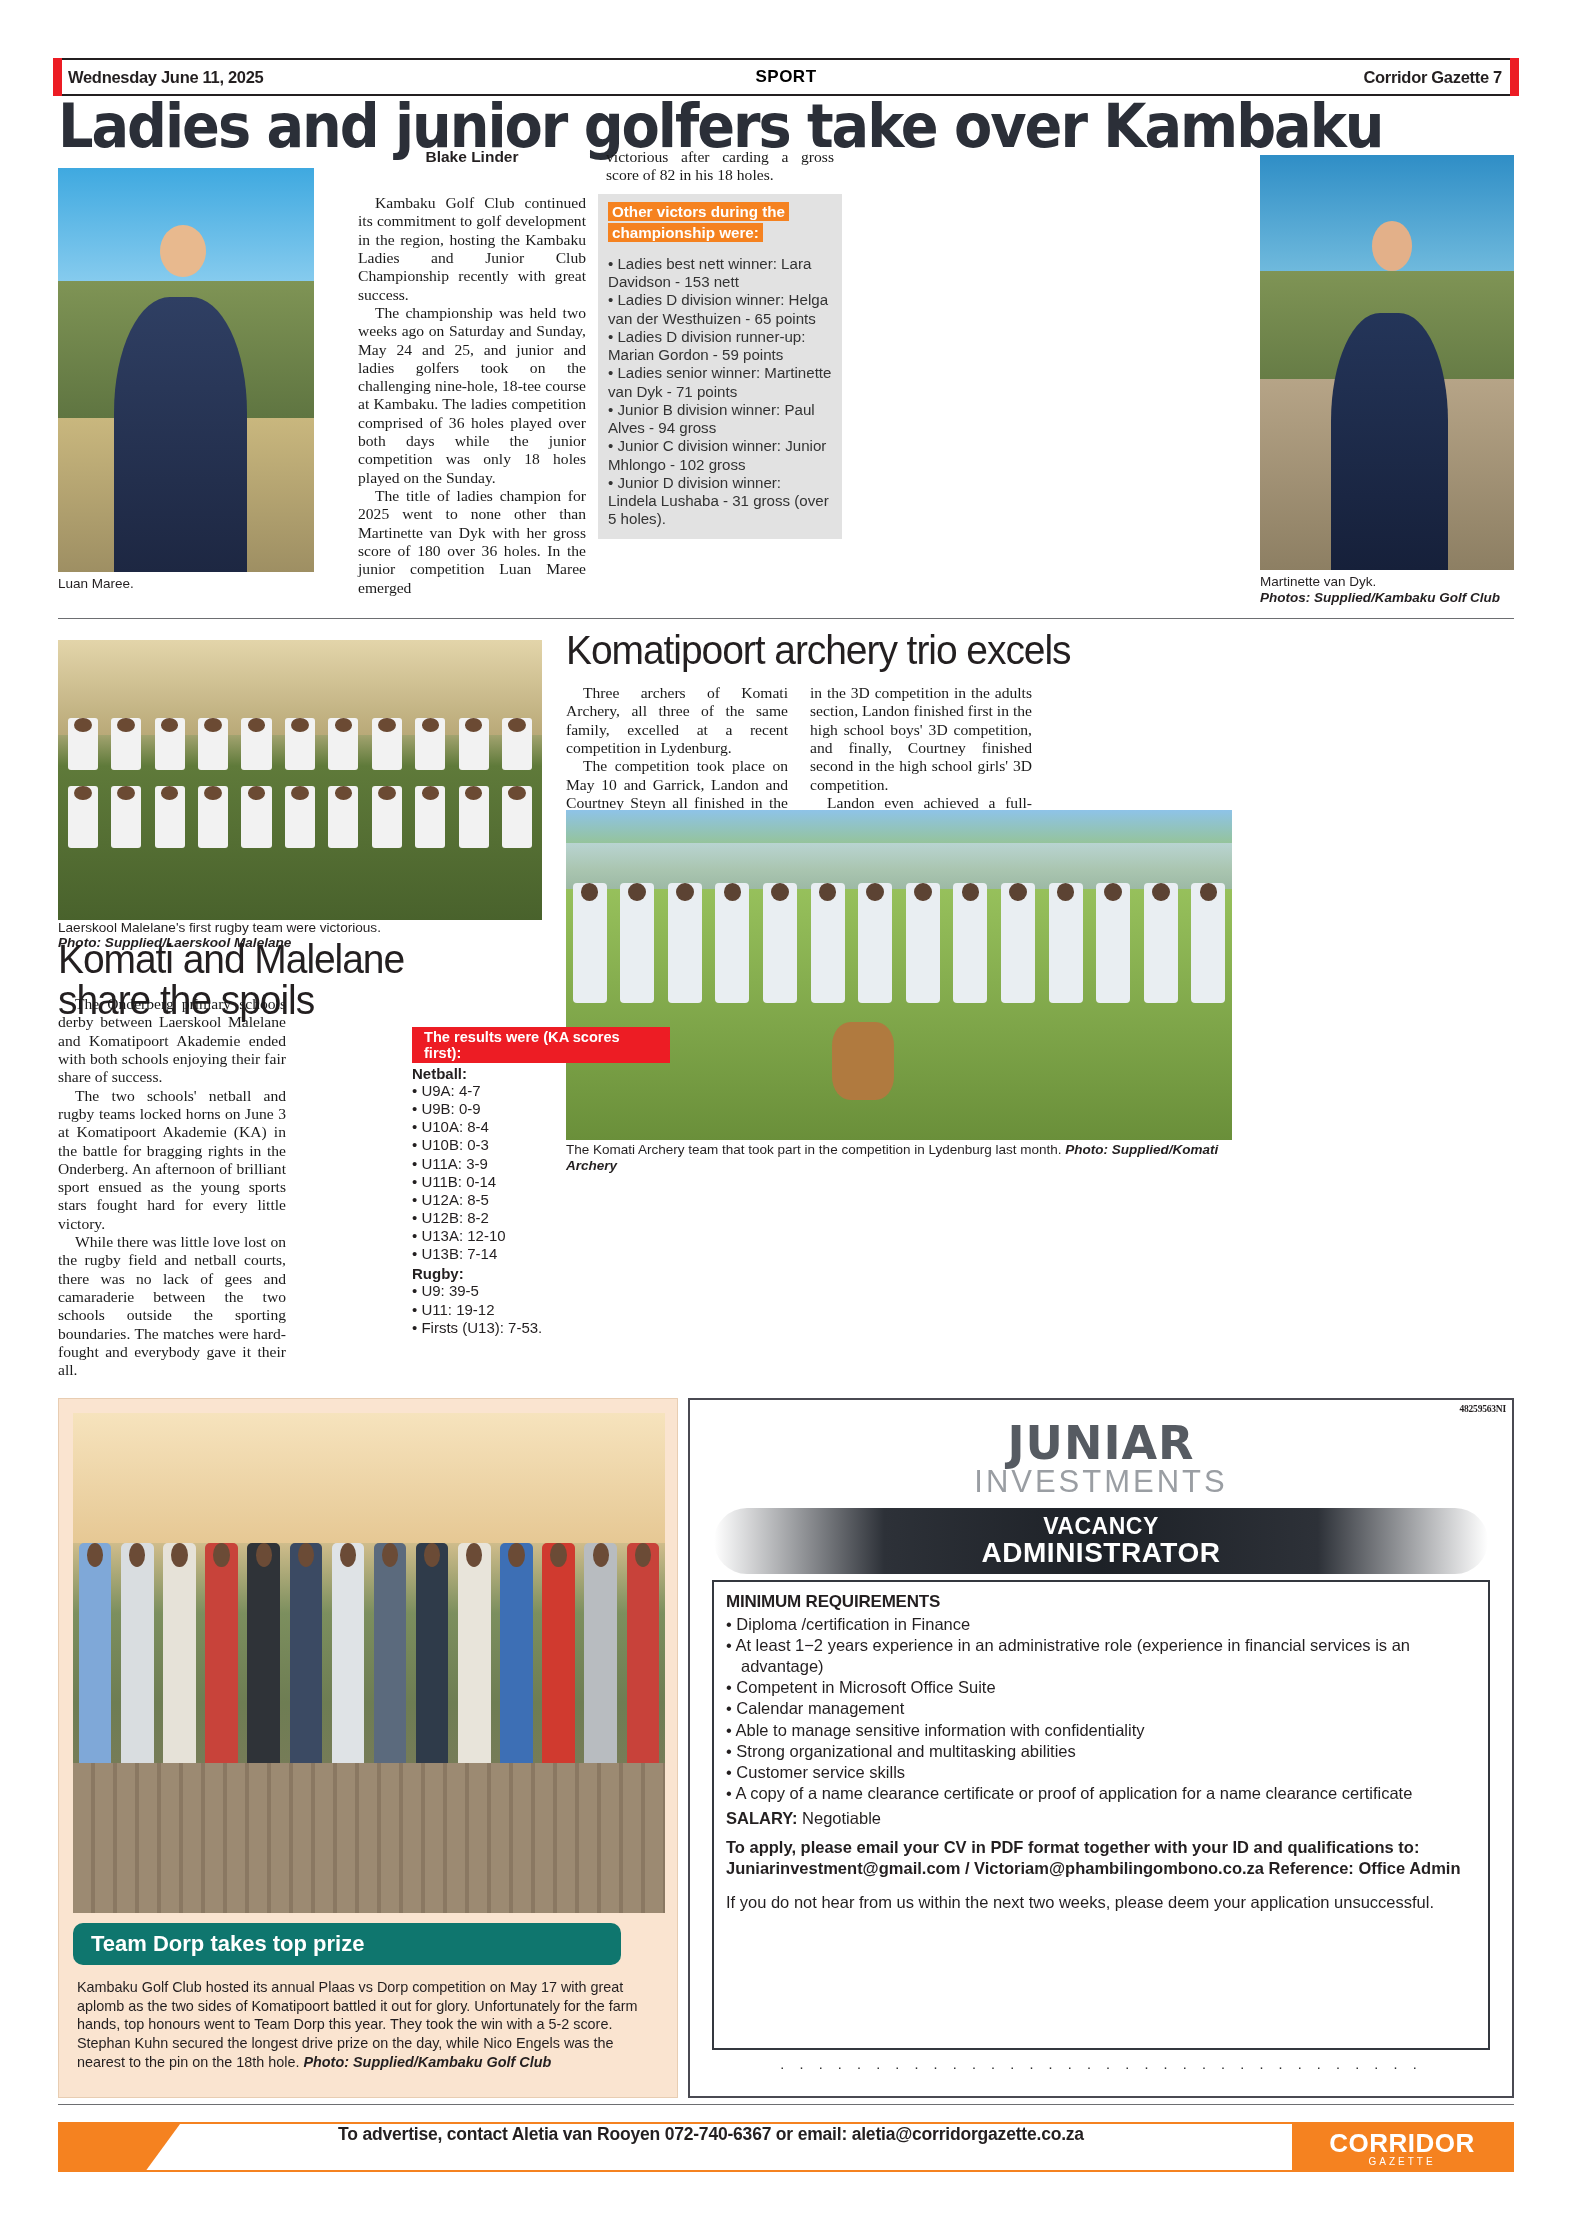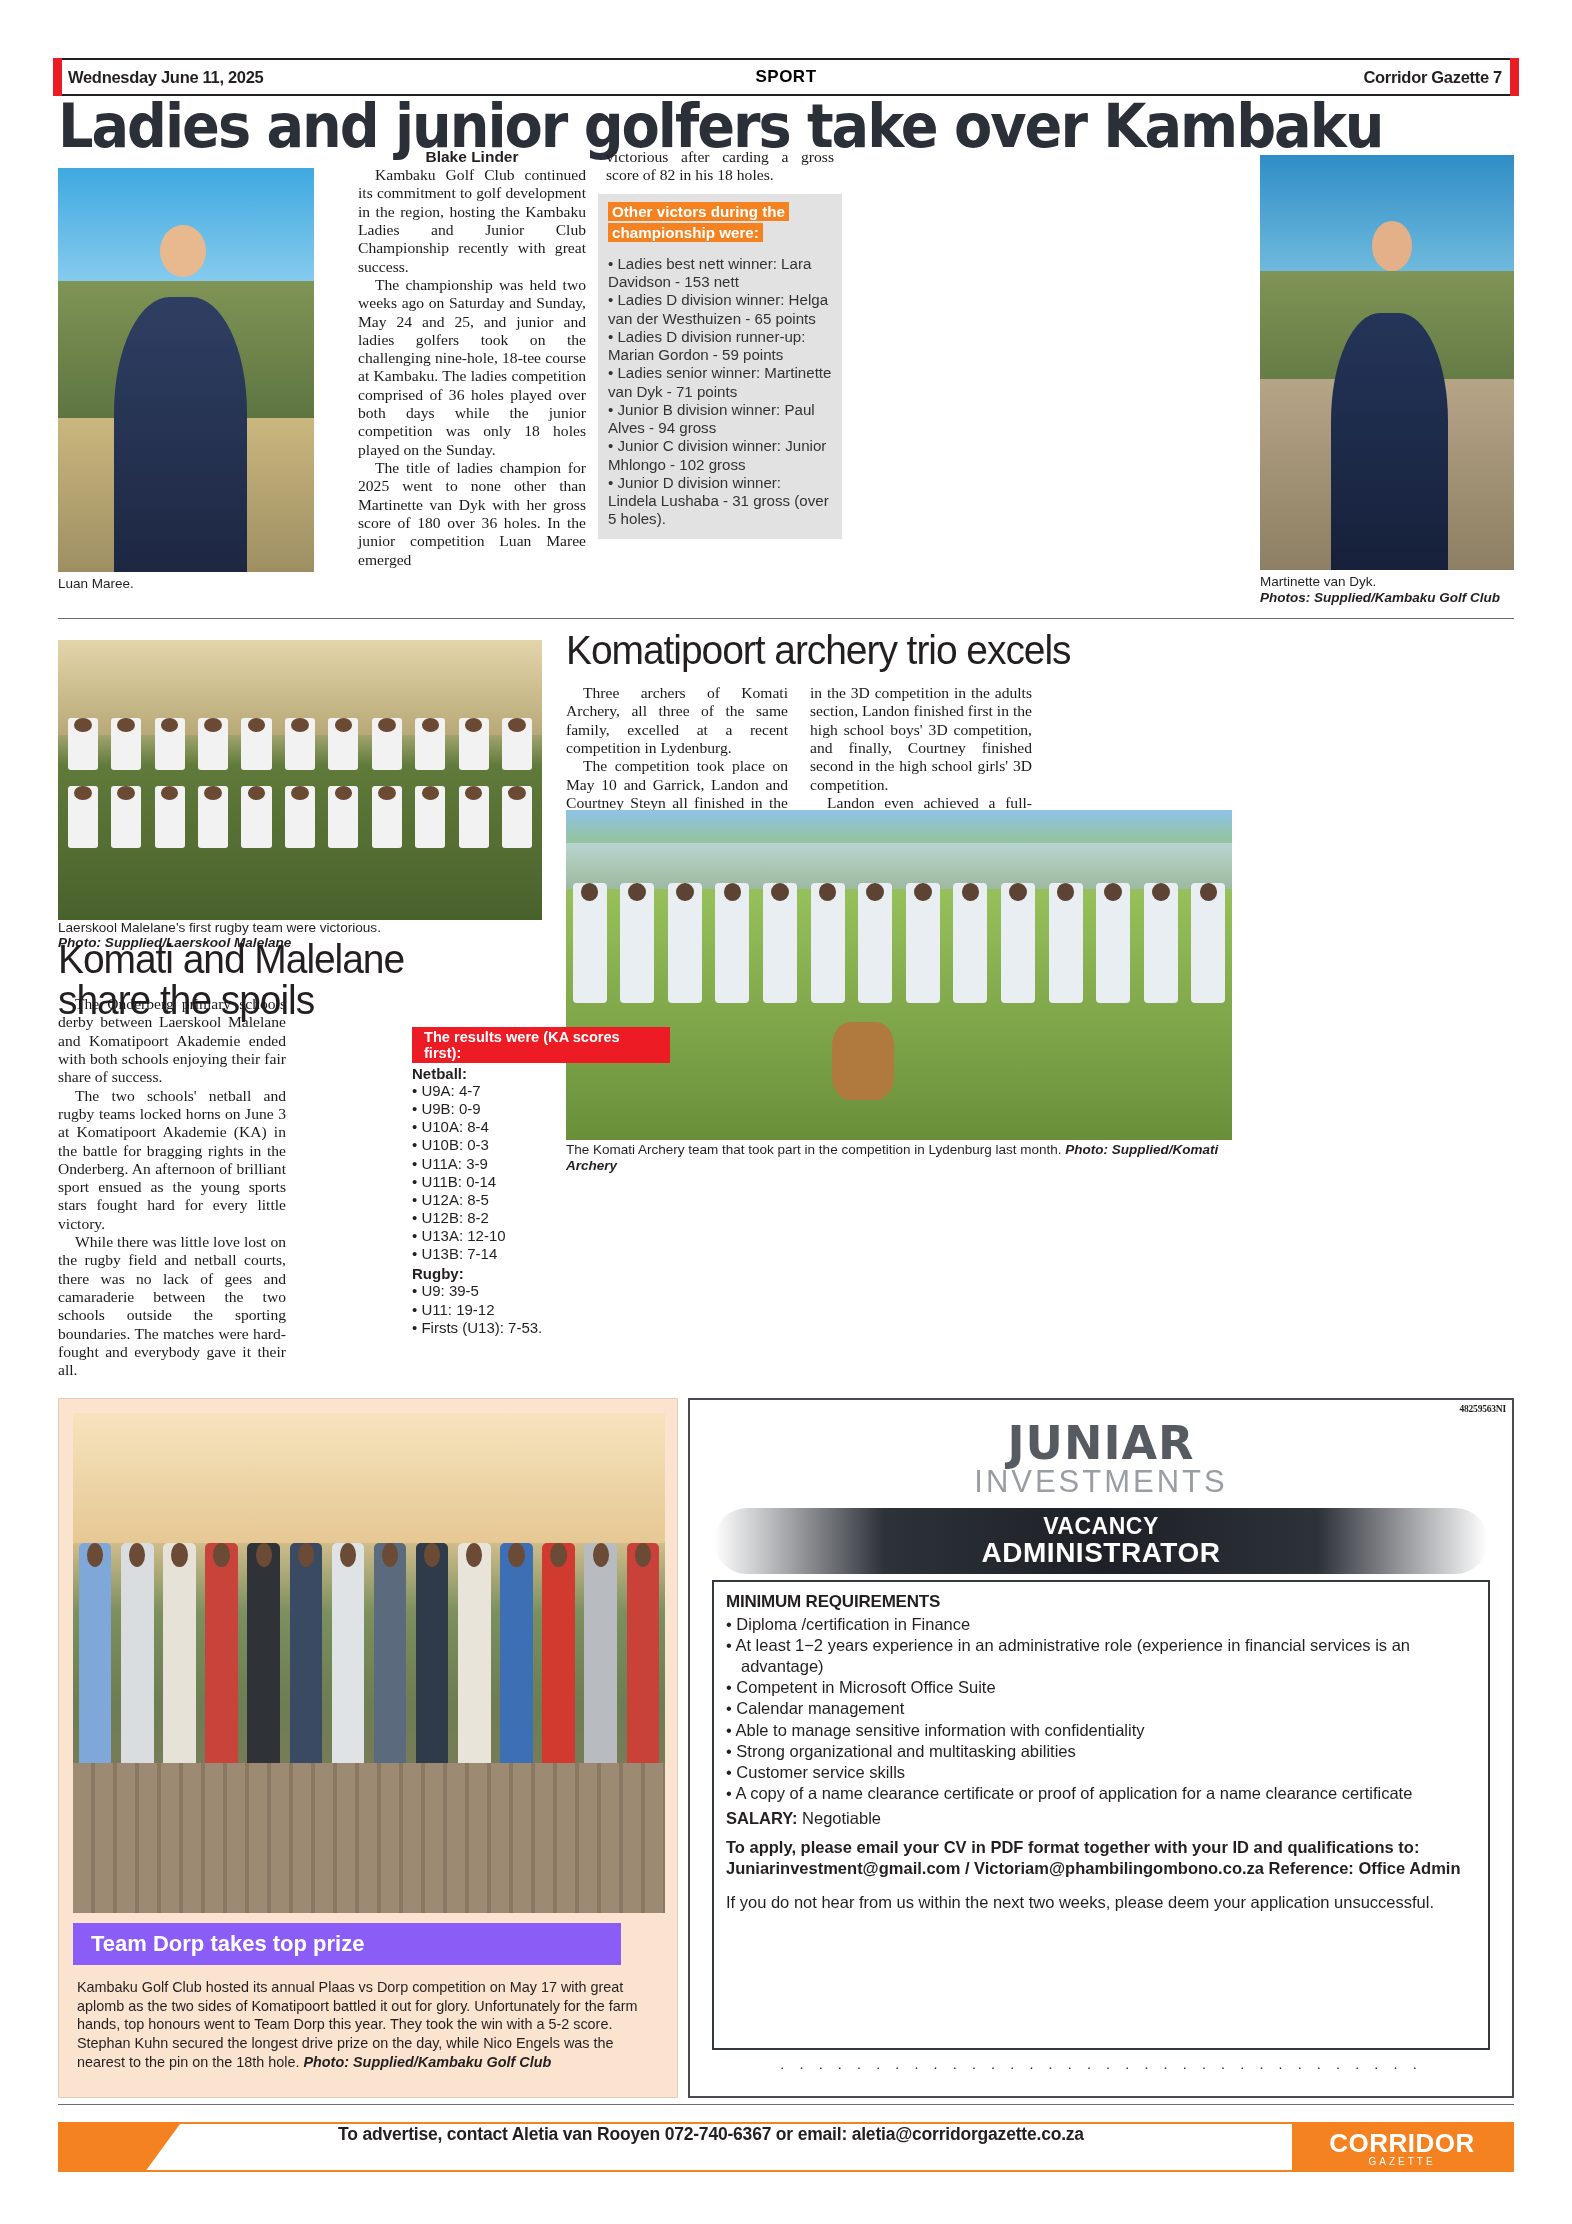--- a/index.html
+++ b/index.html
@@ -154,22 +154,22 @@
                     background:linear-gradient(#f6e3bd,#e6c894); }
   .bigphoto .brick { position:absolute; left:0; bottom:0; right:0; height:30%;
                      background:repeating-linear-gradient(90deg,#9c8a72 0 18px,#8a7862 18px 22px); }
   .bigphoto .men { position:absolute; left:1%; right:1%; top:26%;
                    display:flex; justify-content:space-between; align-items:flex-end; }
   .bigphoto .m { width:5.6%; height:230px; border-radius:5px; }
   .bigphoto .m::before { content:""; display:block; margin:0 auto; width:50%; height:24px;
                          background:#6b4b36; border-radius:50%; }
 
   .dorpbar { position:absolute; left:14px; top:524px; width:548px; height:42px;
-             background:#8b5cf6; color:#fff; font-weight:bold; font-size:22px;
-             display:flex; align-items:center; padding-left:18px; box-sizing:border-box; }
+             background:#0f766e; color:#fff; font-weight:bold; font-size:22px;
+             display:flex; align-items:center; padding-left:18px; box-sizing:border-box;border-radius:10px; }
   .dorptext { position:absolute; left:14px; top:570px; width:592px;
               font-family:"Liberation Sans Narrow","Liberation Sans",sans-serif;
               font-size:14.4px; line-height:1.3; padding:9px 10px 0 4px; box-sizing:border-box; }
 
   
   .advert { position:absolute; left:688px; top:1398px; width:826px; height:700px;
             background:#fff; border:2px solid #4a4a52; box-sizing:border-box; }
   .ad-ref { position:absolute; right:6px; top:4px; font-size:9.5px; font-weight:bold;
             font-family:"Liberation Serif", serif; letter-spacing:-0.2px; }
   .ad-logo { text-align:center; padding-top:16px; }
@@ -238,21 +238,21 @@
       <div class="subj"></div>
         <div class="head"></div>
     </div>
     <div class="cap cap3">
       <div>Martinette van Dyk.</div>
       <div style="font-style:italic;font-weight:bold">Photos: Supplied/Kambaku Golf Club</div>
     </div>
 
     <div class="a1c1">
       <div class="byline">Blake Linder</div>
-      <div class="col" style="margin-top:0">
+      <div class="col" style="margin-top:28px">
         <p>Kambaku Golf Club continued its commitment to golf development in the region, hosting the Kambaku Ladies and Junior Club Championship recently with great success.</p>
         <p>The championship was held two weeks ago on Saturday and Sunday, May 24 and 25, and junior and ladies golfers took on the challenging nine-hole, 18-tee course at Kambaku. The ladies competition comprised of 36 holes played over both days while the junior competition was only 18 holes played on the Sunday.</p>
         <p>The title of ladies champion for 2025 went to none other than Martinette van Dyk with her gross score of 180 over 36 holes. In the junior competition Luan Maree emerged</p>
       </div>
     </div>
 
     <div class="a1c2">
       <div class="col">
         <p style="text-indent:0">victorious after carding a gross score of 82 in his 18 holes.</p>
       </div>

